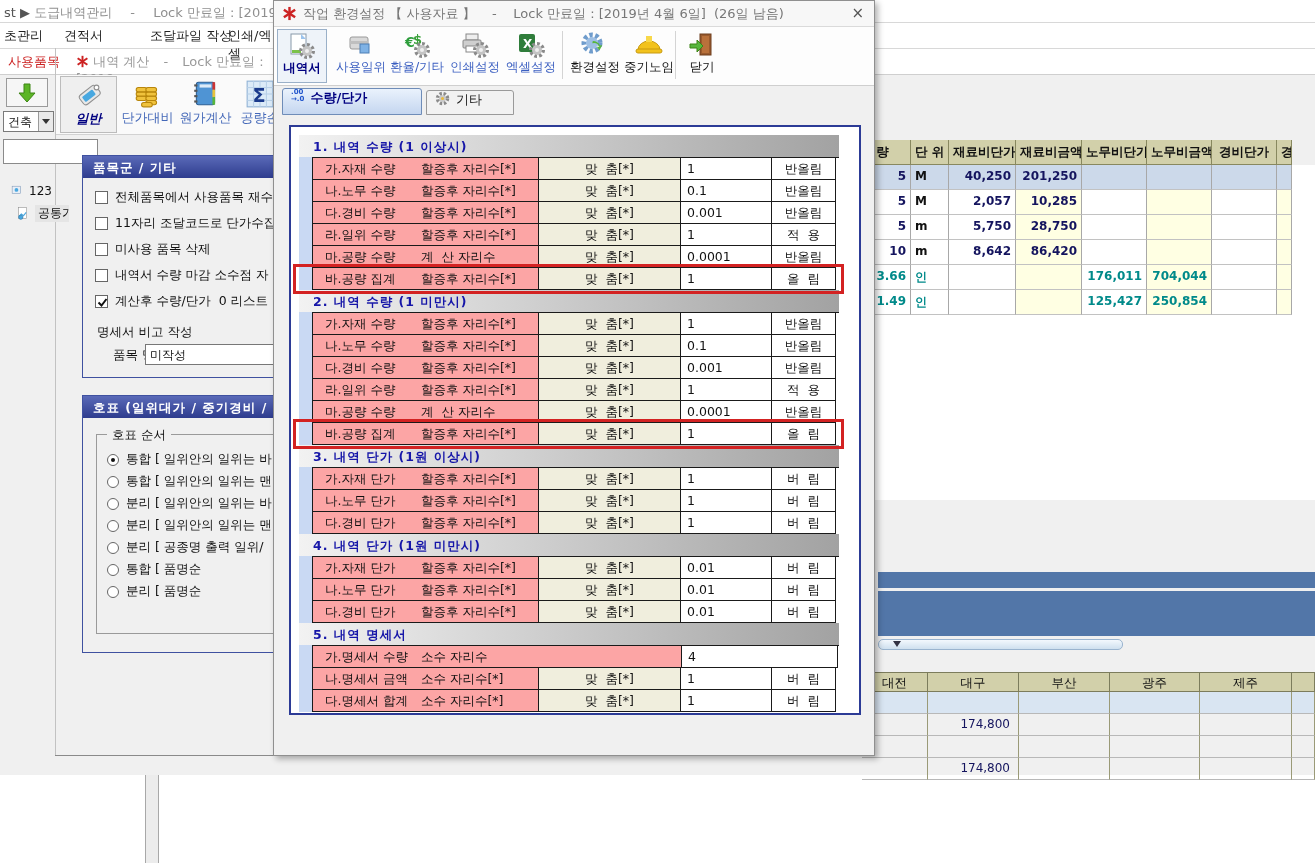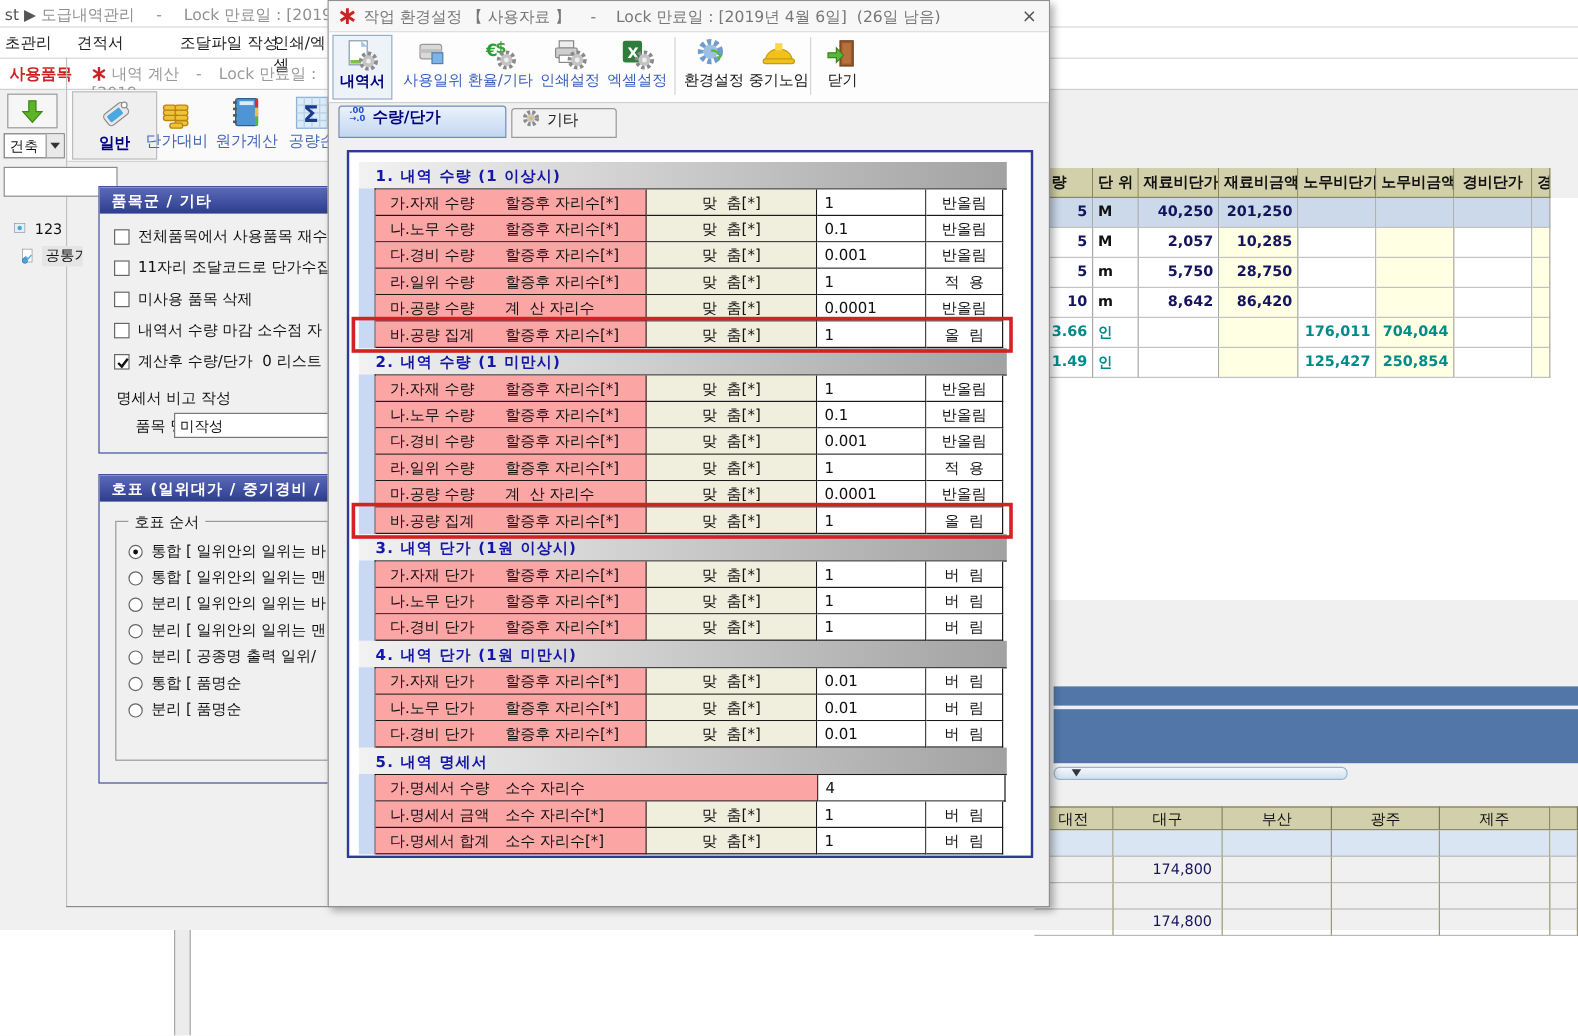--- a/index.html
+++ b/index.html
@@ -10,21 +10,21 @@
 
   
   #bg-upper { left:0; top:0; width:1315px; height:775px; background:#f0f0f0; }
   #bg-toprows { left:0; top:0; width:1315px; height:75px; background:#fff; border-bottom:1px solid #cfcfcf; }
   .hline { height:1px; background:#d8d8d8; width:1315px; left:0; }
   #win-title-row { left:4px; top:4px; color:#909090; font-size:13px; }
   #win-title-row .pfx { color:#555; }
   #menu-row { left:0; top:27px; width:273px; height:20px; }
   .menu-item { position:absolute; top:0; color:#222; font-size:13px; cursor:default; }
   #sub-row { left:0; top:52px; width:273px; height:22px; }
-  #used-items-label { position:absolute; left:8px; top:1px; color:#cc2222; font-weight:bold; font-size:13px; }
+  #used-items-label { position:absolute; left:8px; top:1px; color:#cc2222; font-weight:normal; font-size:13px; }
   #inner-title { position:absolute; left:76px; top:1px; color:#999; font-size:13px; }
   #lw-border-right { left:55px; top:48px; width:1px; height:727px; background:#c2c2c2; }
   #lw-toolbar-band { left:56px; top:75px; width:604px; height:60px; background:#fafafa; border-bottom:1px solid #d2d2d2; }
 
   
   #btn-green { left:6px; top:78px; width:42px; height:29px; background:#f6f6f6; border:1px solid #9a9a9a;
     display:flex; align-items:center; justify-content:center; }
   #combo-area { left:3px; top:111px; width:51px; height:21px; background:#fff; border:1px solid #7a7a7a; display:flex; }
   #combo-text { flex:1; padding:2px 0 0 4px; font-size:12px; }
   #combo-btn { width:15px; background:#e9e9e9; border-left:1px solid #9a9a9a; display:flex; align-items:center; justify-content:center; }
@@ -194,21 +194,21 @@
         <svg width="15" height="15" viewBox="0 0 28 28">
           <rect x="5" y="3" width="15" height="20" fill="#fff" stroke="#8a8a8a"></rect>
           <path d="M5 20 l5 -5 4 3 5 -6" fill="none" stroke="#49a8e0" stroke-width="2"></path>
           <circle cx="9" cy="21" r="4" fill="#49a8e0" stroke="#2c6f9e"></circle>
         </svg>
         <div class="tree-sel" style="max-width: 34px; overflow: hidden; white-space: nowrap;">공통가</div>
       </div>
     </div>
 
   <div id="lw-toolbar">
-      <div class="lw-btn abs sel" style="left: 60px; width: 71px;">
+      <div class="lw-btn abs sel" style="left: 60px; width: 57px; font-style: italic;">
         <div class="ic">
           <svg width="30" height="30" viewBox="0 0 28 28">
             <rect x="5" y="9" width="19" height="11" rx="3" fill="#e8e8e8" stroke="#909090" transform="rotate(-38 14 14)"></rect>
             <rect x="7.5" y="11.5" width="12" height="6" rx="1" fill="#49a8e0" transform="rotate(-38 14 14)"></rect>
             <circle cx="21" cy="7" r="2.2" fill="#fff" stroke="#909090"></circle>
           </svg>
         </div>
         <div>일반</div>
       </div>
       <div class="lw-btn abs" style="left: 120px; width: 55px;">

